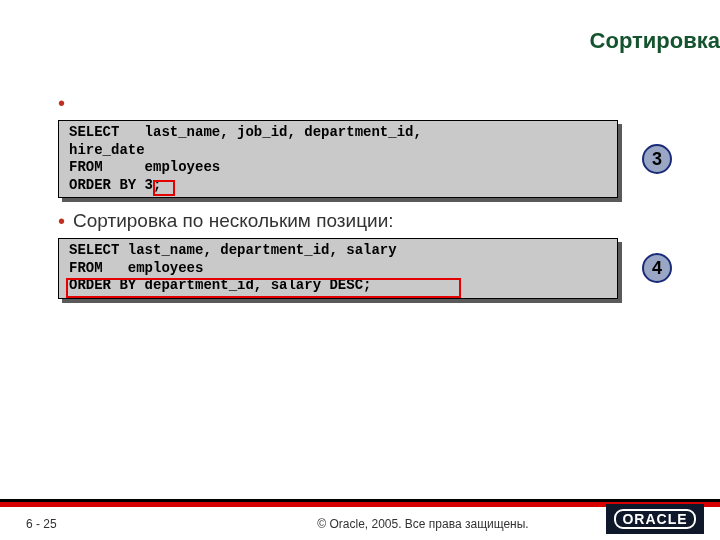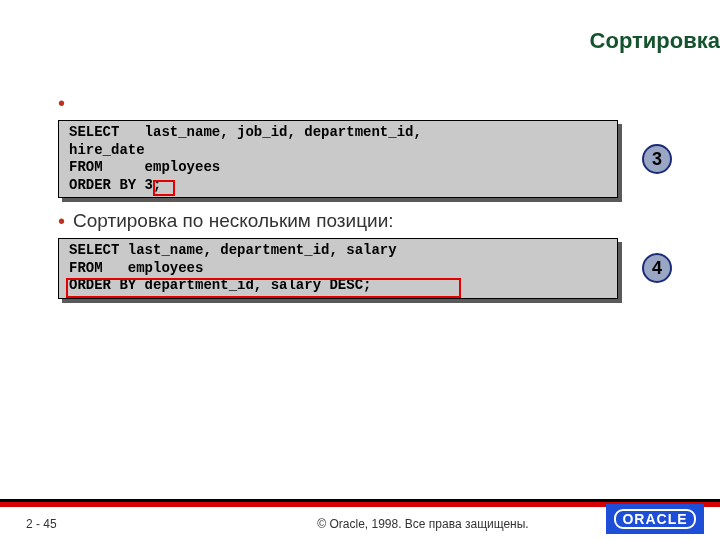--- a/index.html
+++ b/index.html
@@ -118,21 +118,21 @@
     color: #333333;
     flex: 1;
     text-align: center;
   }
   .oracle-logo {
     position: absolute;
     right: 16px;
     bottom: 6px;
     width: 98px;
     height: 30px;
-    background: #1d4ed8;
+    background: #0f172a;
     display: flex;
     align-items: center;
     justify-content: center;
     color: #ffffff;
     font-family: Arial, sans-serif;
     font-weight: bold;
     font-size: 14px;
     letter-spacing: 1px;
   }
   .oracle-logo span {
@@ -173,19 +173,19 @@
 ORDER BY department_id, salary DESC;</div>
     <div class="hl-red-lg"></div>
     <div class="badge">4</div>
   </div>
 
 </div>
 
 <div class="footer-band"></div>
 
 <div class="footer">
-  <div class="page-num">2 - 45</div>
-  <div class="copyright">© Oracle, 1998. Все права защищены.</div>
+  <div class="page-num">6 - 25</div>
+  <div class="copyright">© Oracle, 2005. Все права защищены.</div>
 </div>
 
 <div class="oracle-logo">
   <span>ORACLE</span>
 </div>
 
 </body></html>

